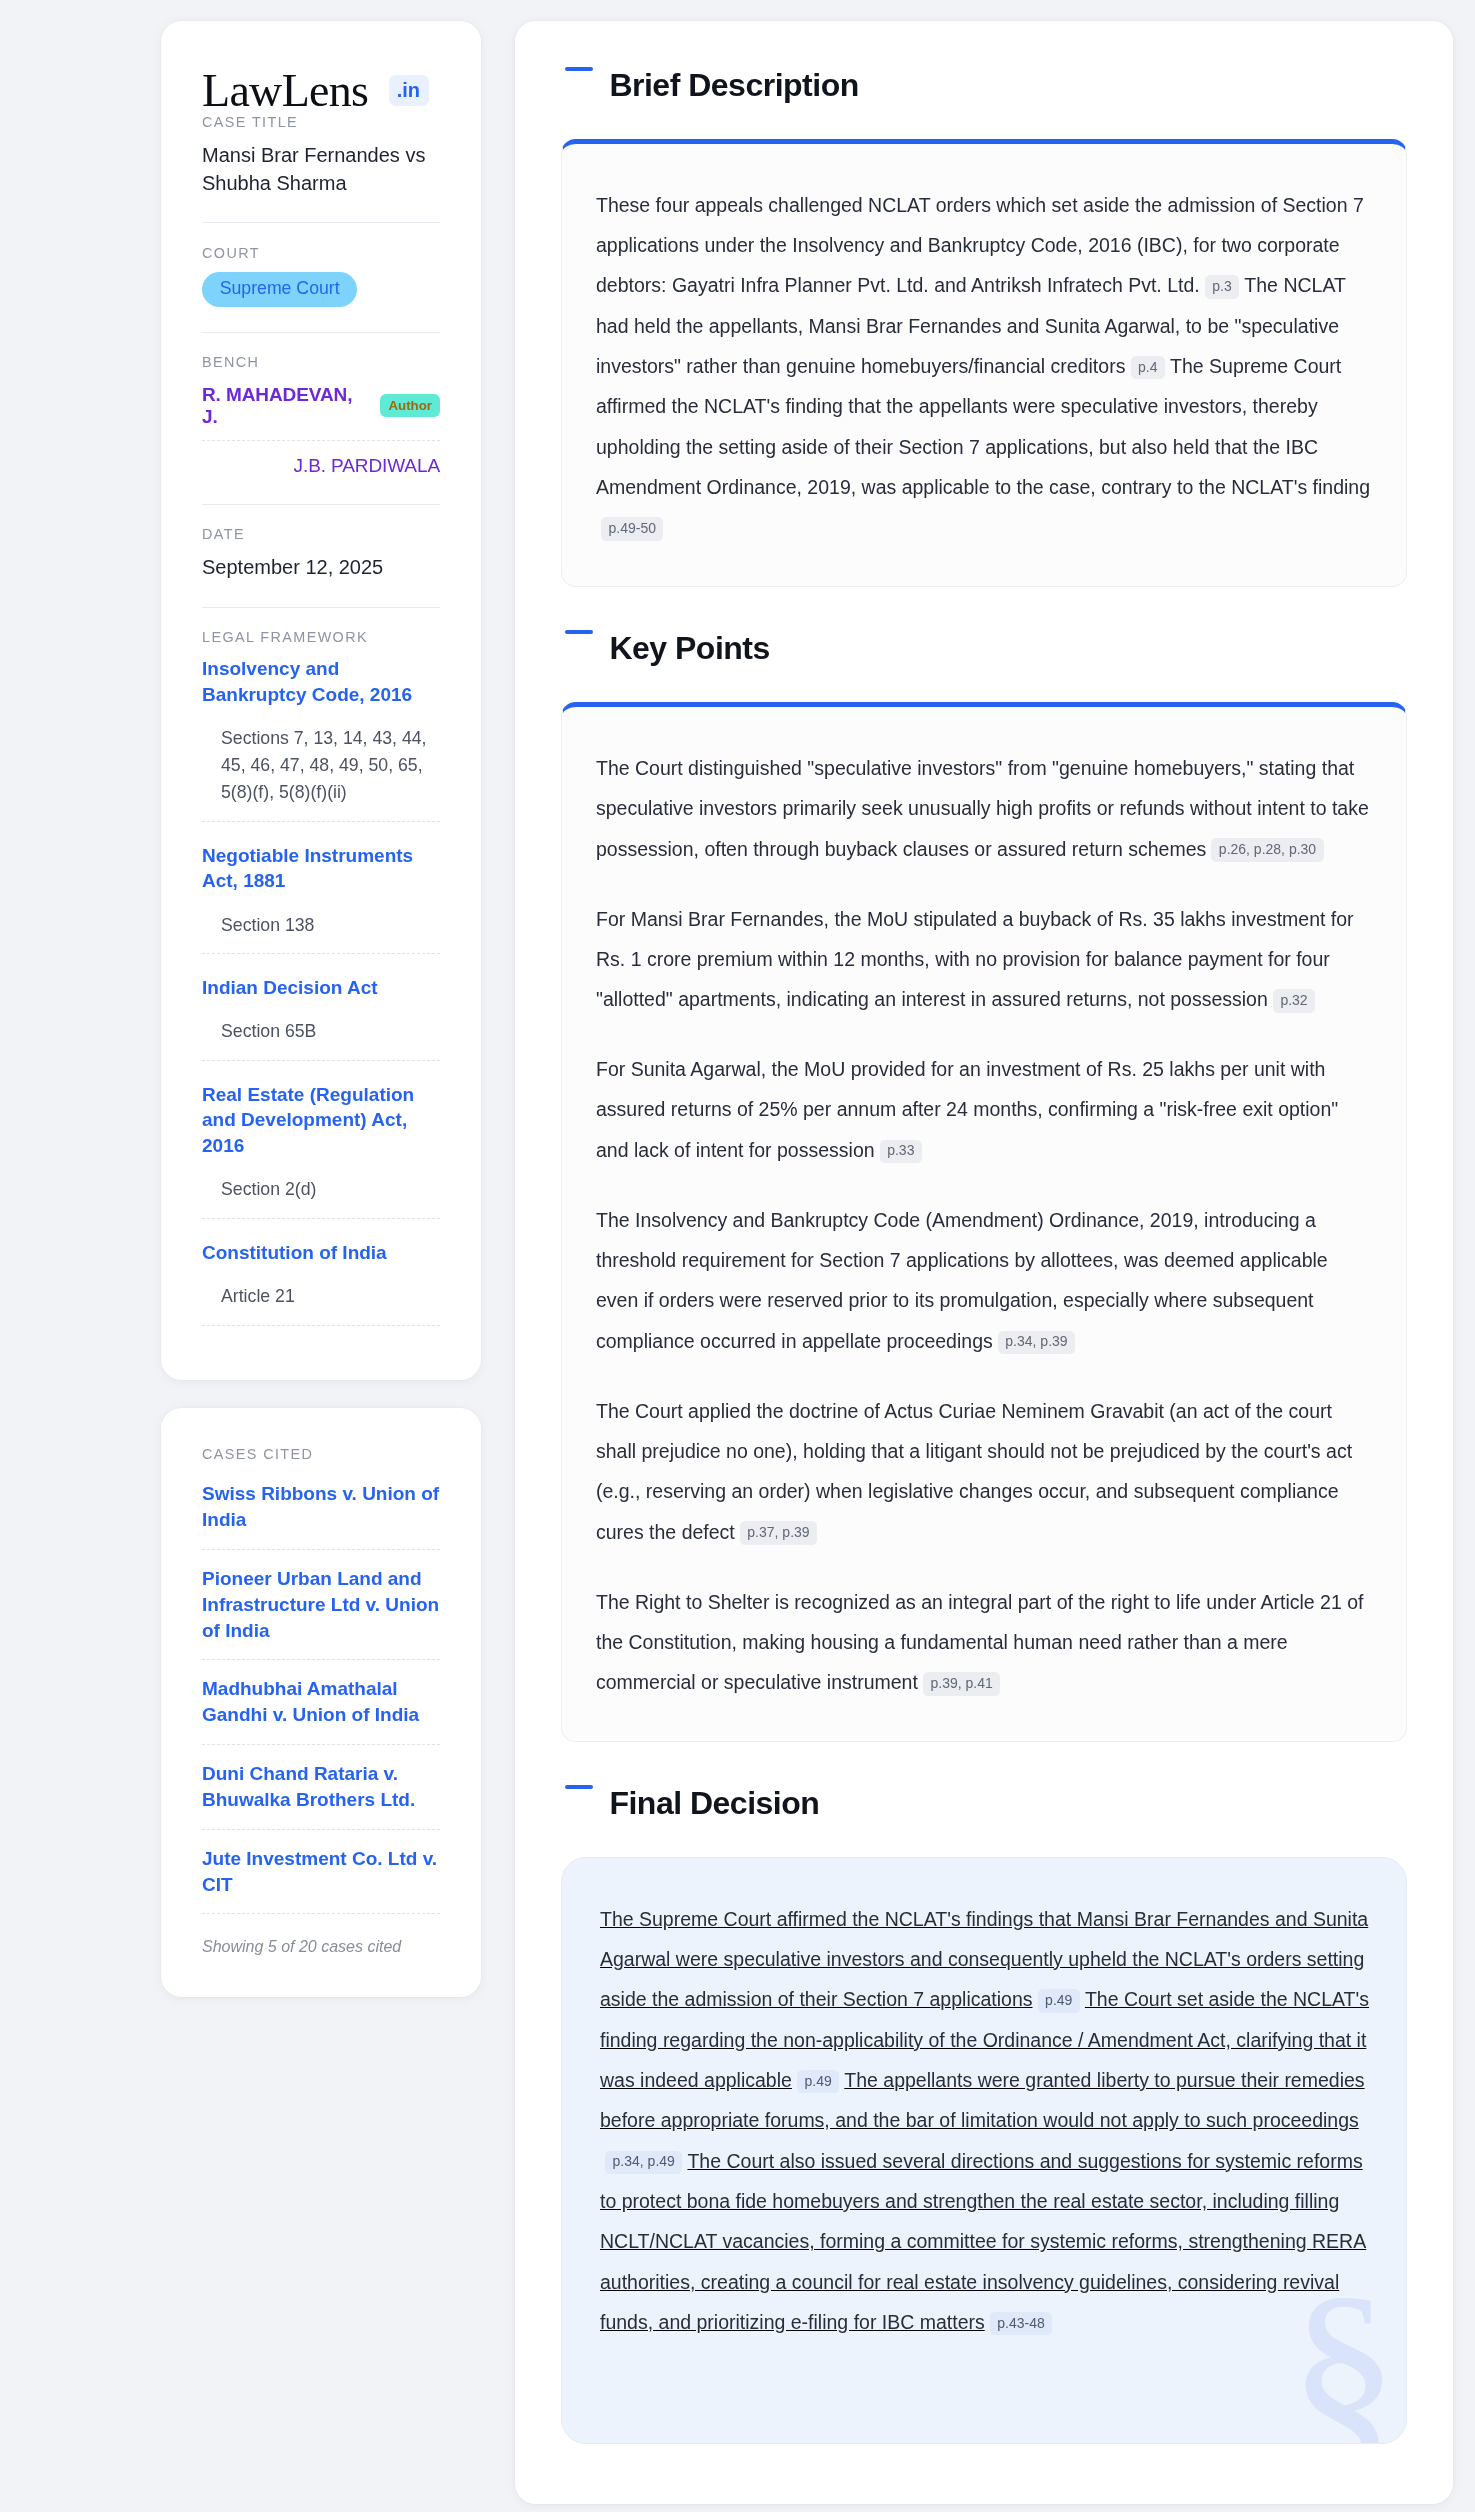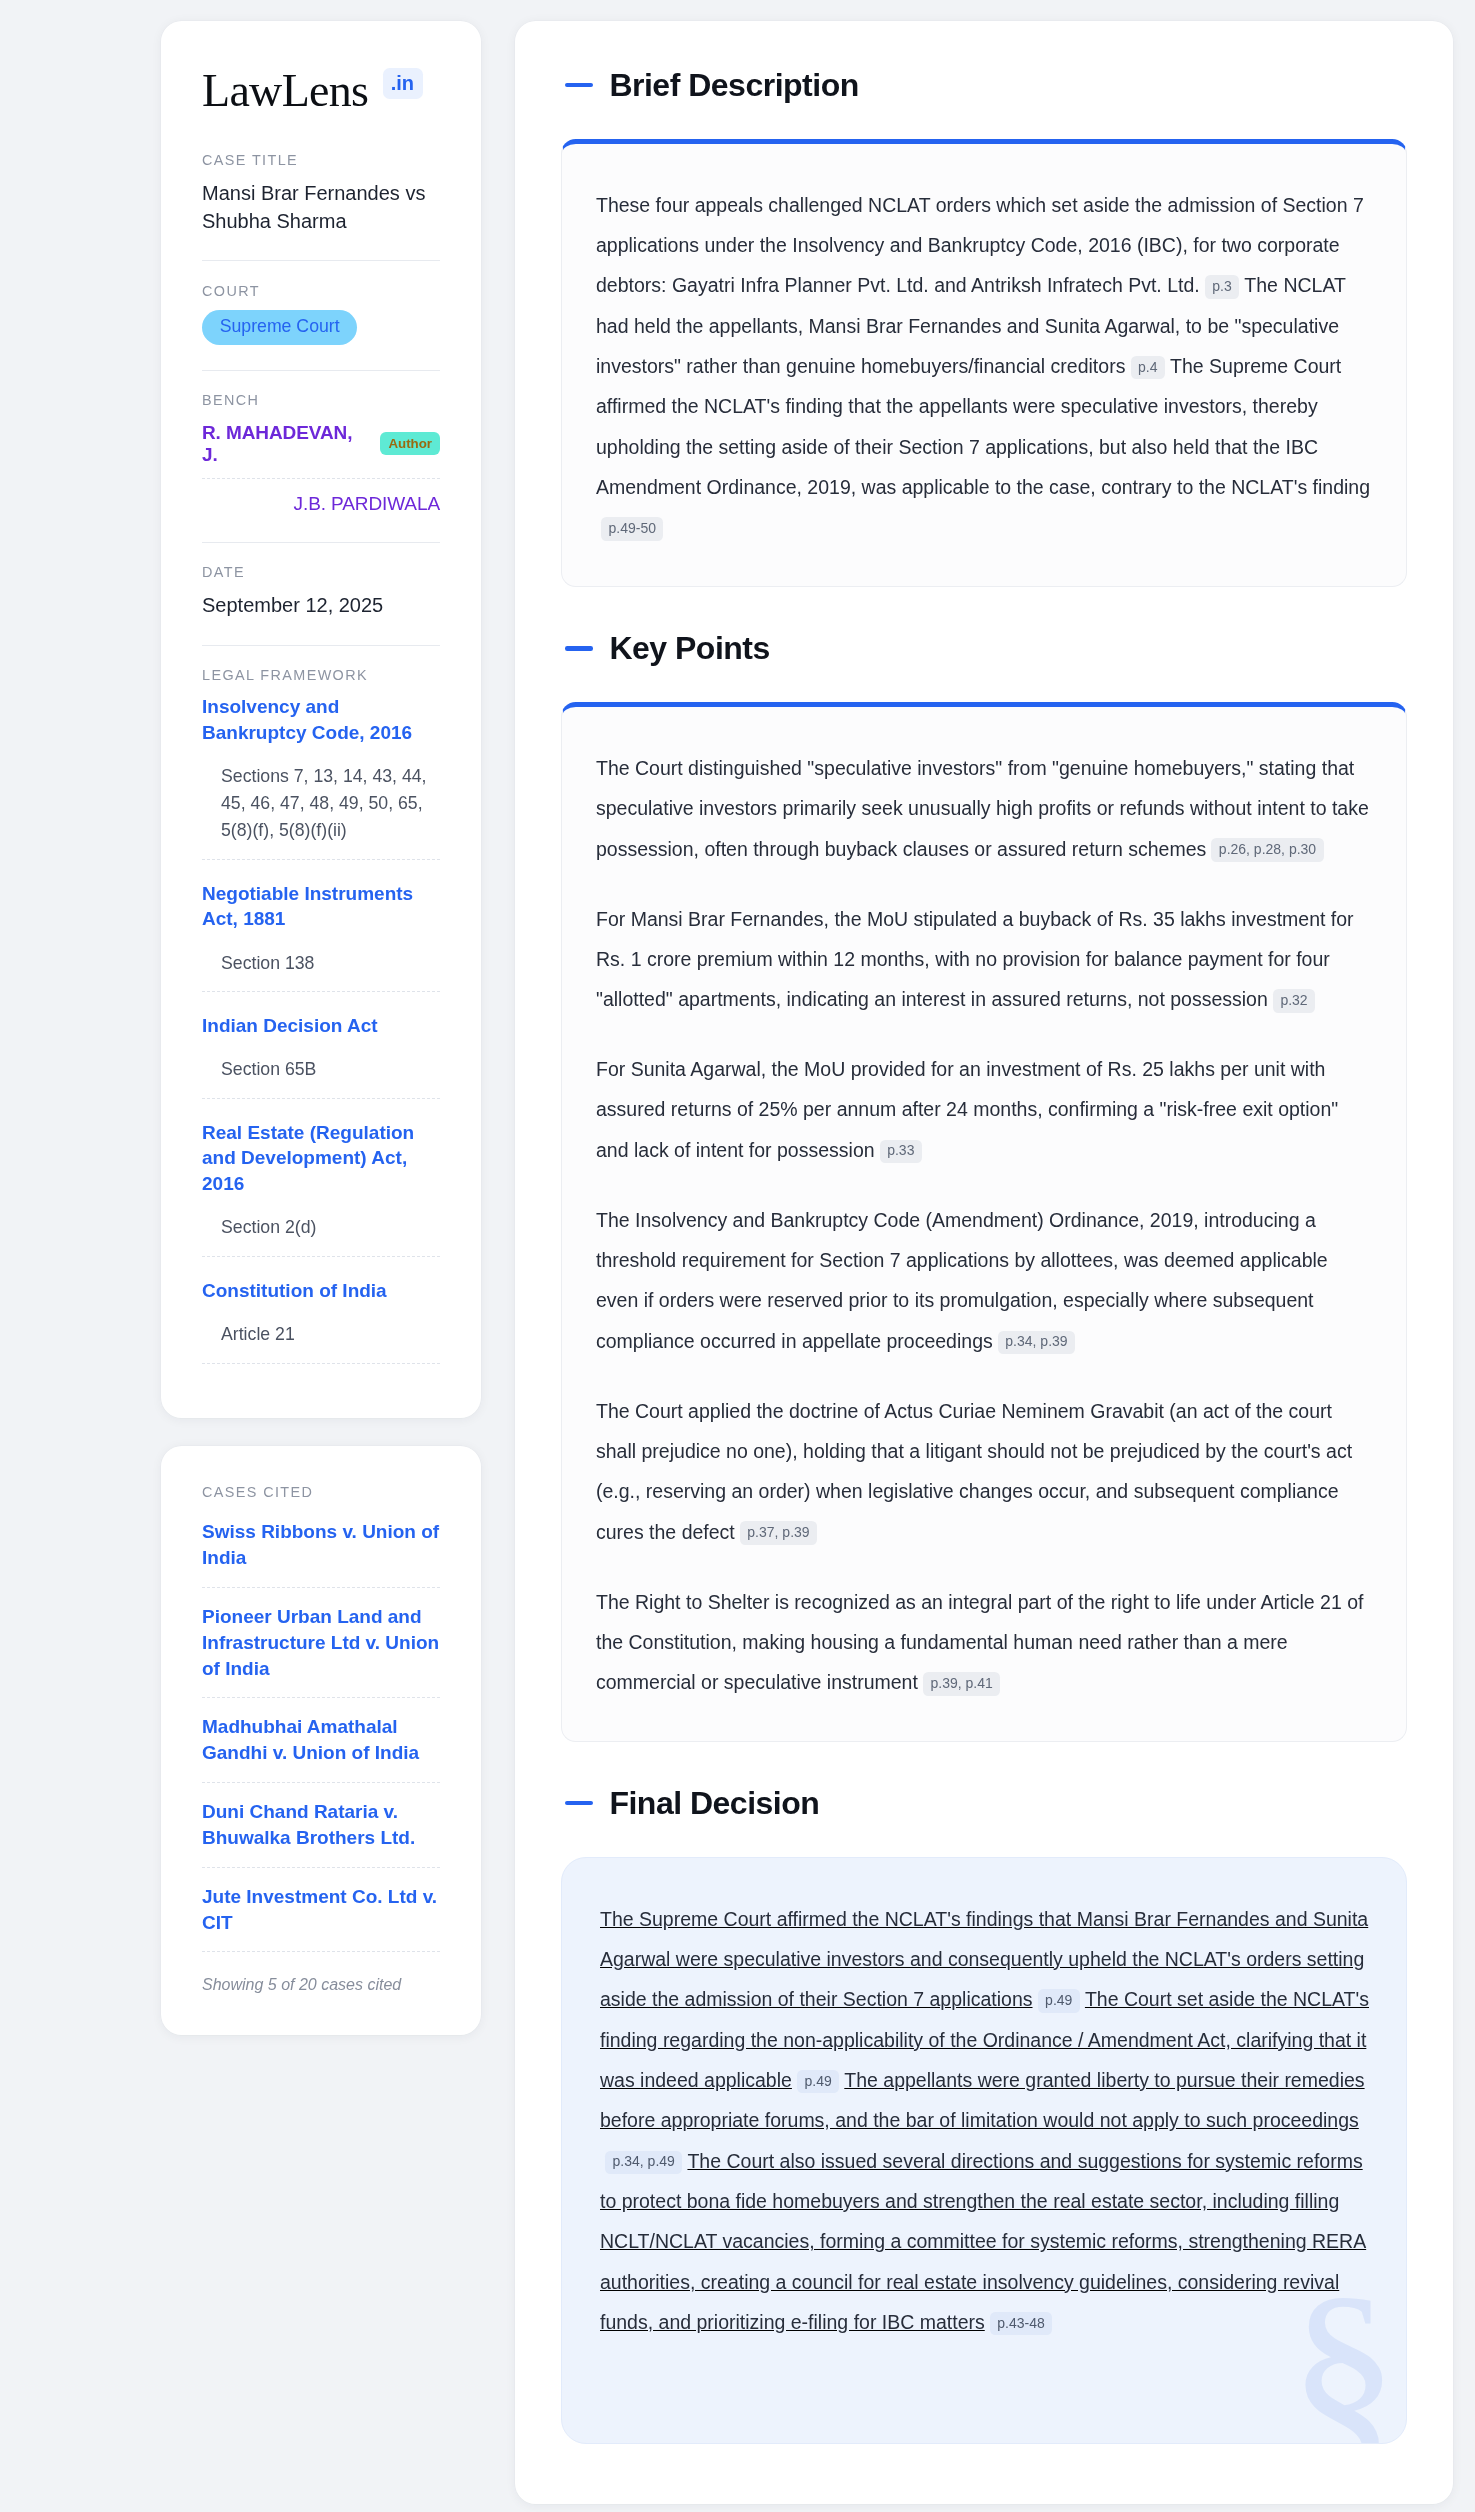--- a/index.html
+++ b/index.html
@@ -32,23 +32,22 @@
   .card {
     background: #ffffff;
     border-radius: 20.7px;
     box-shadow: 0 1.5px 10.3px rgba(26,38,60,0.055), 0 0 0 0.7px rgba(20,30,50,0.018);
   }
 
   .brand-card { padding: 47px 41px 34px 41px; }
 
   .brand {
     display: flex;
-    align-items: flex-start;
-    gap: 15px;
-    margin-bottom: 38px;
+    align-items: center;
+    gap: 21px;
   }
   .brand-word {
     font-family: "Liberation Serif", serif;
     font-size: 46px;
     line-height: 1;
     letter-spacing: -0.7px;
     color: #0c0f14;
   }
   .brand-tld {
     font-size: 20px;
@@ -162,21 +161,20 @@
     box-shadow: 0 1.5px 10.3px rgba(26,38,60,0.055), 0 0 0 0.7px rgba(20,30,50,0.018);
     padding: 46px 46px 60px 46px;
     min-height: 2462px;
   }
 
   .section { margin-bottom: 43px; }
   .section:last-child { margin-bottom: 0; }
 
   .section-head {
     display: flex;
-    align-items: center;
     gap: 16px;
     margin-bottom: 35px;
     padding-left: 4.4px;
   }
   .head-dash {
     width: 28px;
     height: 4.4px;
     border-radius: 2.2px;
     background: #2563f0;
     flex: 0 0 28px;

